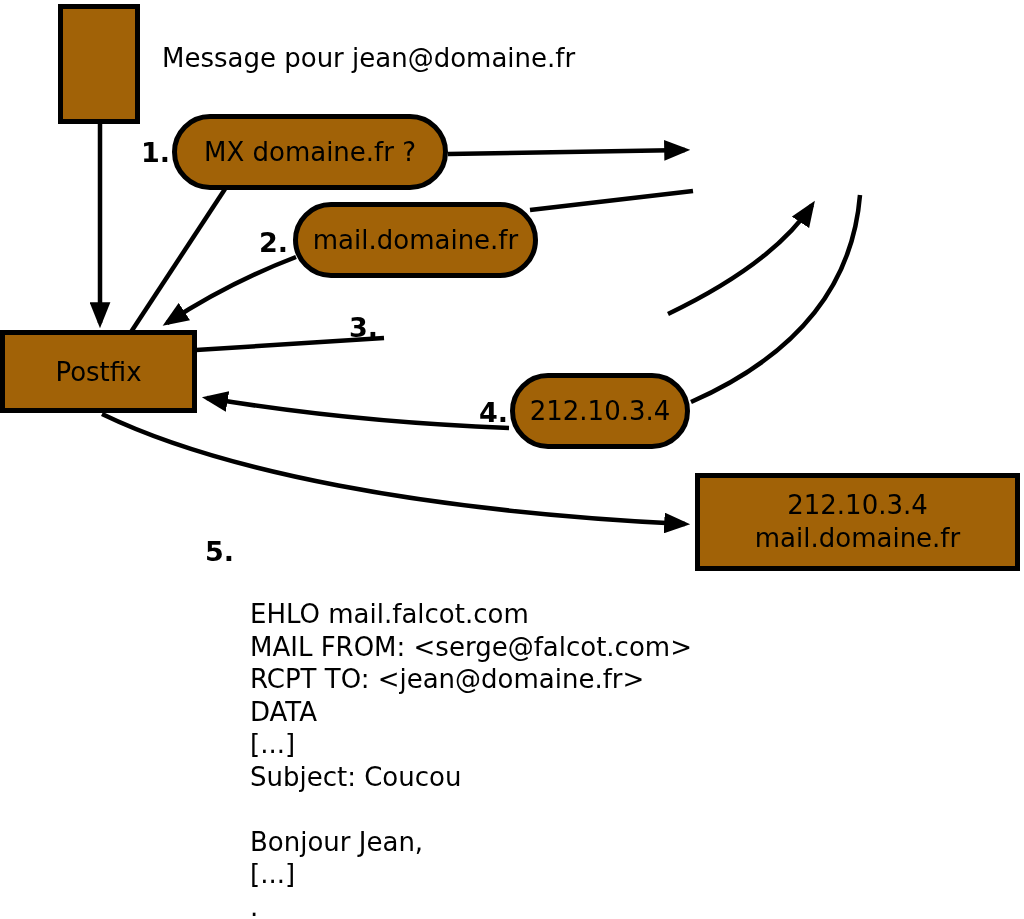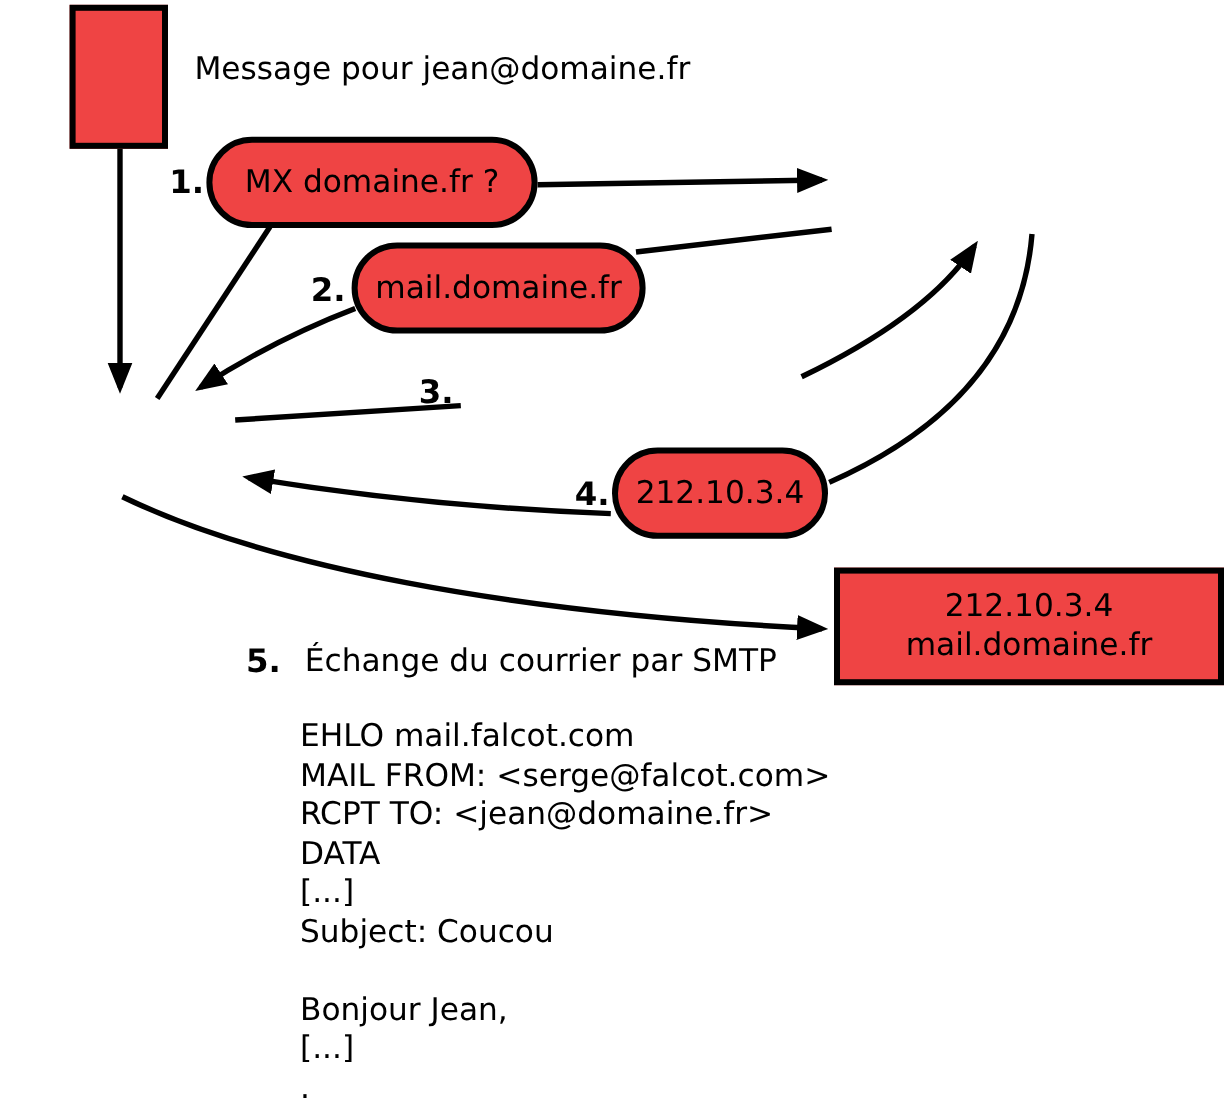--- a/index.html
+++ b/index.html
@@ -12,21 +12,21 @@
     overflow: hidden;
   }
   .canvas { position: absolute; left: 0; top: 1px; width: 816px; height: 919px; }
   svg.arrow-layer { position: absolute; left: 0; top: 0; }
   svg.arrow-layer path { stroke: #000; stroke-width: 4.5; fill: none; }
   svg.arrow-layer marker path { stroke: none; fill: #000; }
 
   .node {
     position: absolute;
     border: 5px solid #000;
-    background: #ef4444;
+    background: #a16207;
     display: flex;
     align-items: center;
     justify-content: center;
     font-size: 26px;
     white-space: nowrap;
     box-sizing: border-box;
     text-align: center;
   }
   .pill { border-radius: 40px; }
   .dest-box { flex-direction: column; line-height: 33px; }
@@ -85,20 +85,23 @@
     <path d="M 509,427 Q 350,421 207,397" marker-end="url(#ah)"></path>
 
     <path d="M 102,413 C 220,470 420,510 685,523" marker-end="url(#ah)"></path>
   </svg>
 
   <div class="node" style="left:58px; top:3px; width:82px; height:120px;"></div>
 
   <div class="freetext" style="left:162px; top:42px;">Message pour jean@domaine.fr</div>
 
 
+  <div class="node" style="left:0px; top:329px; width:197px; height:83px;">
+    <span>Postfix</span>
+  </div>
 
   <div class="node dest-box" style="left:695px; top:472px; width:325px; height:98px;">
     <span>212.10.3.4</span>
     <span>mail.domaine.fr</span>
   </div>
 
   <div class="num" style="left:110px; top:136px;">1.</div>
   <div class="node pill" style="left:172px; top:113px; width:276px; height:76px;">
     <span>MX domaine.fr ?</span>
   </div>
@@ -110,21 +113,20 @@
 
   <div class="num" style="left:318px; top:311px;">3.</div>
 
   <div class="num" style="left:448px; top:396px;">4.</div>
   <div class="node pill" style="left:510px; top:372px; width:180px; height:76px;">
     <span>212.10.3.4</span>
   </div>
 
   <div class="freetext step5" style="left:205px; top:535px;">
     <span class="step5-num" style="font-weight:bold; font-size:27px;">5.</span>
-    <span class="step5-label">Échange du courrier par SMTP</span>
   </div>
 
   <div class="smtp-block">EHLO mail.falcot.com
 MAIL FROM: &lt;serge@falcot.com&gt;
 RCPT TO: &lt;jean@domaine.fr&gt;
 DATA
 [...]
 Subject: Coucou
 
 Bonjour Jean,

